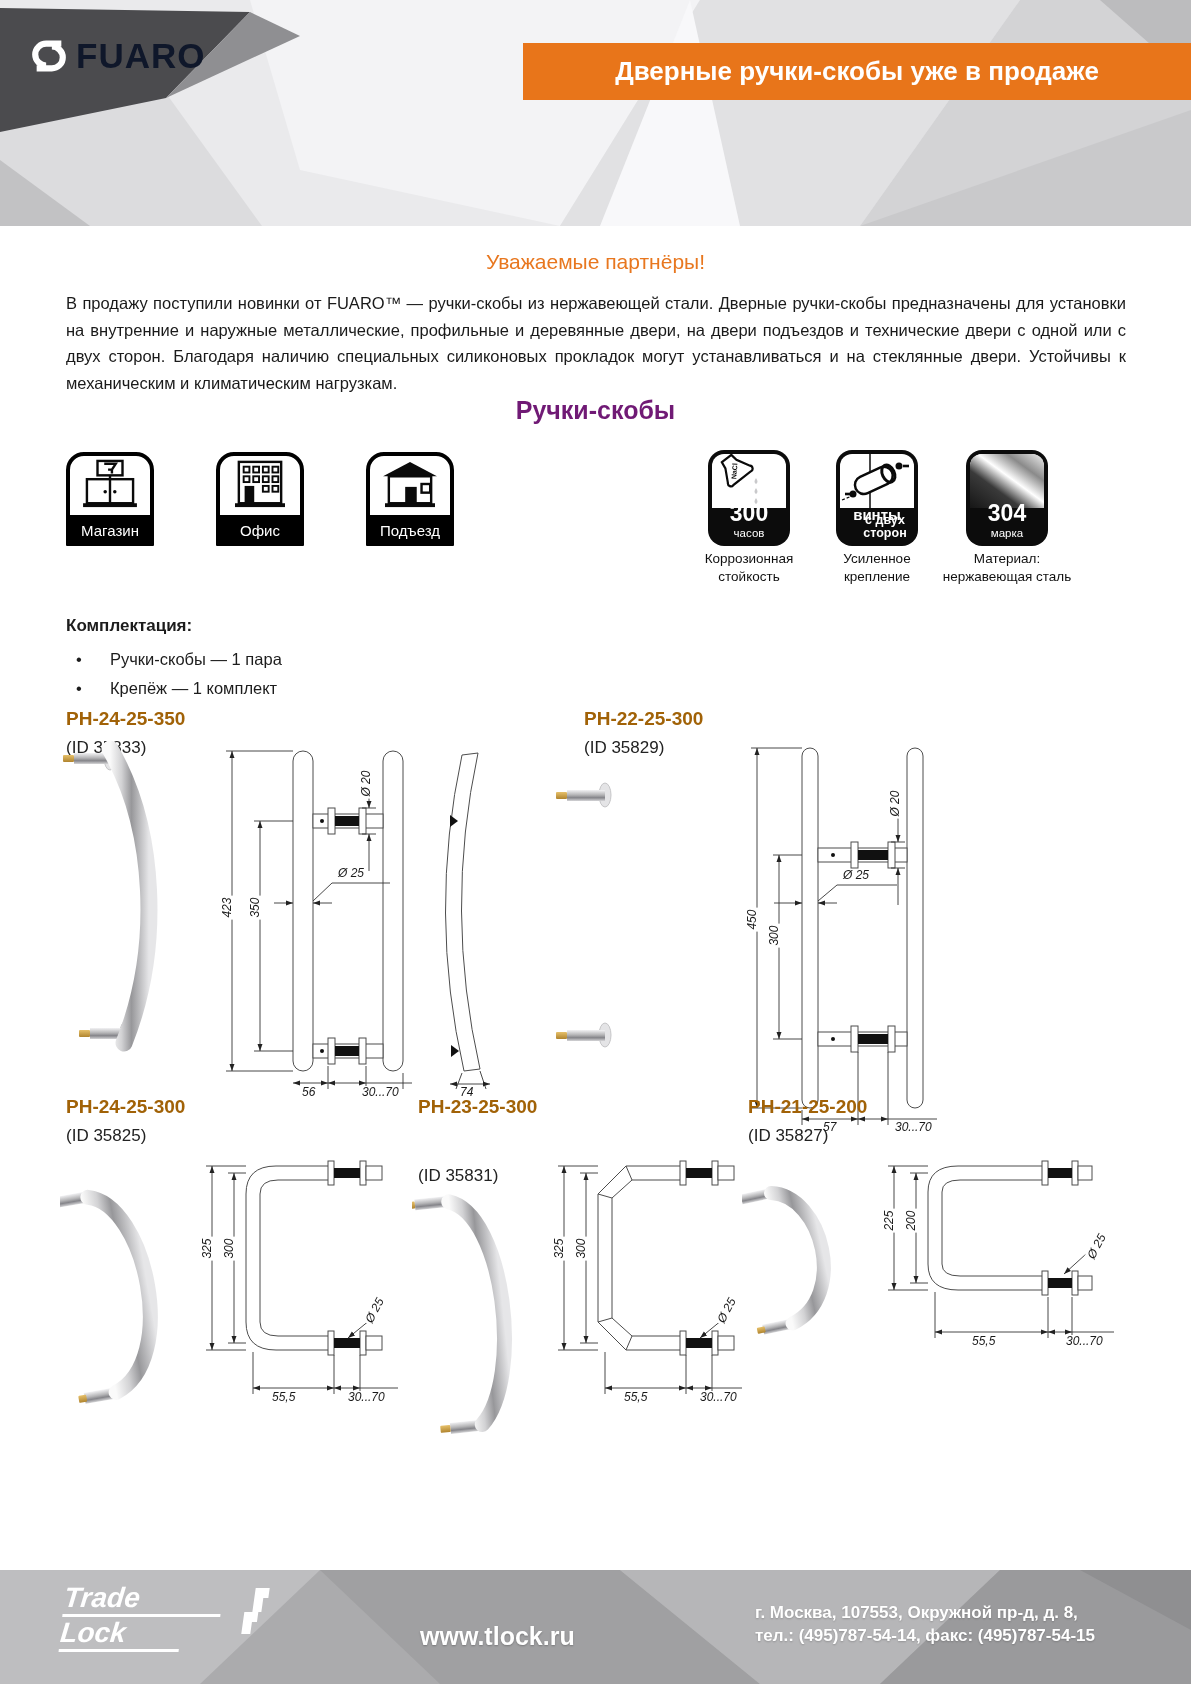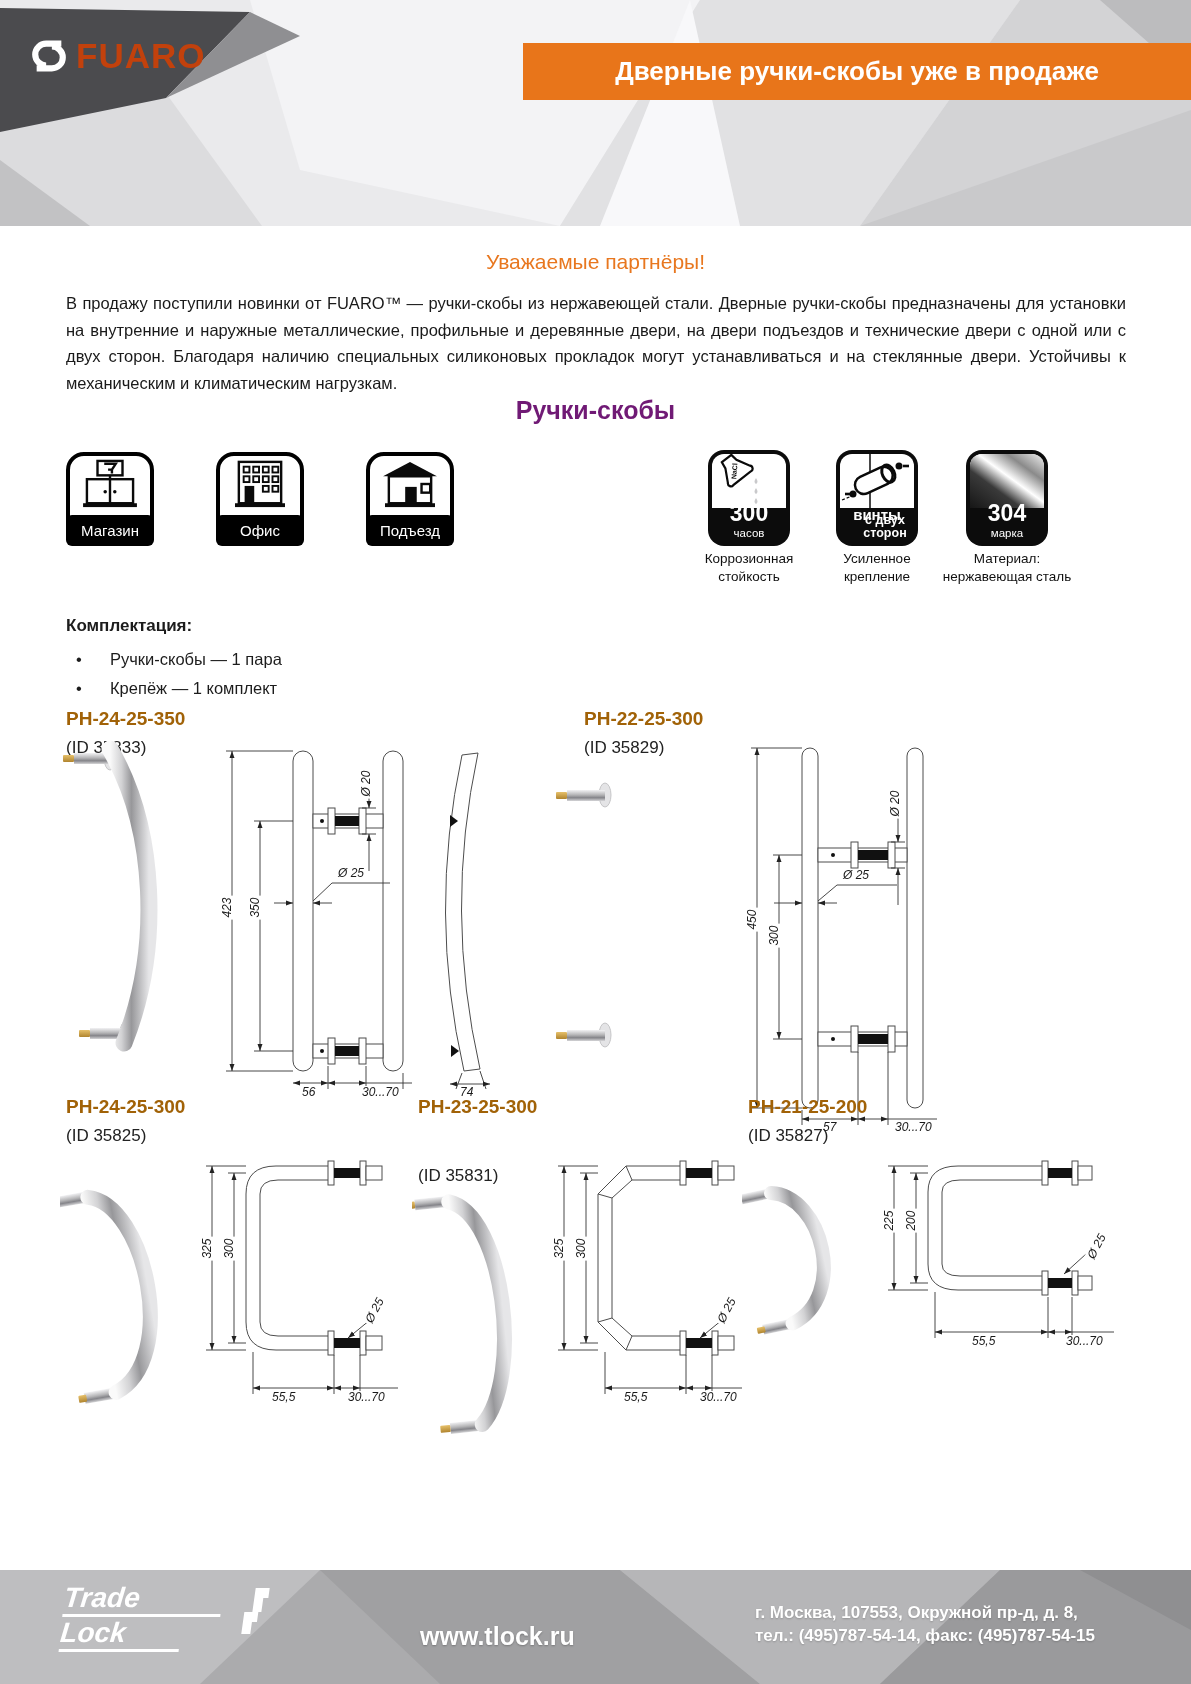--- a/index.html
+++ b/index.html
@@ -1,38 +1,38 @@
 <!DOCTYPE html>
 <html><head>
 <meta charset="utf-8">
 <style>
   html,body{margin:0;padding:0;background:#fff;}
   .page{position:relative;width:1191px;height:1684px;background:#fff;overflow:hidden;
         font-family:"Liberation Sans",sans-serif;color:#1c1c1c;}
   
   .header{position:absolute;left:0;top:0;width:1191px;height:226px;overflow:hidden;}
   .logo{position:absolute;left:30px;top:36px;display:flex;align-items:center;gap:8px;}
-  .logo-text{color:#c2410c;font-size:35px;font-weight:800;letter-spacing:1px;}
+  .logo-text{color:#0f172a;font-size:35px;font-weight:800;letter-spacing:1px;}
   .banner{position:absolute;left:523px;top:43px;width:668px;height:57px;background:#e8751a;
           display:flex;align-items:center;justify-content:center;color:#fff;
           font-size:26px;font-weight:bold;}
   
   .greeting{position:absolute;left:0;top:250px;width:1191px;text-align:center;
             color:#e8771f;font-size:21px;}
   .intro{position:absolute;left:66px;top:290px;width:1060px;font-size:16.5px;
          line-height:1.62;text-align:justify;color:#1a1a1a;}
   .section-title{position:absolute;left:0;top:396px;width:1191px;text-align:center;
                  color:#701a75;font-size:25px;font-weight:bold;}
   
   .ubox{position:absolute;width:88px;height:94px;border:4px solid #000;border-radius:18px;
         background:#fff;box-sizing:border-box;}
   .upic{position:absolute;left:2px;top:3px;right:2px;height:50px;display:flex;
         align-items:center;justify-content:center;}
   .ulab{position:absolute;left:-4px;right:-4px;bottom:-4px;height:31px;background:#000;
-        border-radius:6px;color:#fff;display:flex;align-items:center;justify-content:center;
+        border-radius:1px;color:#fff;display:flex;align-items:center;justify-content:center;
         font-size:15px;}
   
   .fbox{position:absolute;width:82px;height:96px;background:#0c0c0c;border-radius:16px;}
   .fpic{position:absolute;left:4px;top:4px;right:4px;height:54px;background:#fff;
         border-radius:12px 12px 0 0;overflow:hidden;display:flex;align-items:center;
         justify-content:center;}
   .fval{position:absolute;left:0;bottom:21px;width:100%;text-align:center;color:#fff;
         font-weight:bold;font-size:23px;line-height:1;}
   .funit{position:absolute;left:0;bottom:7px;width:100%;text-align:center;color:#fff;
          font-size:11.5px;line-height:1;}

